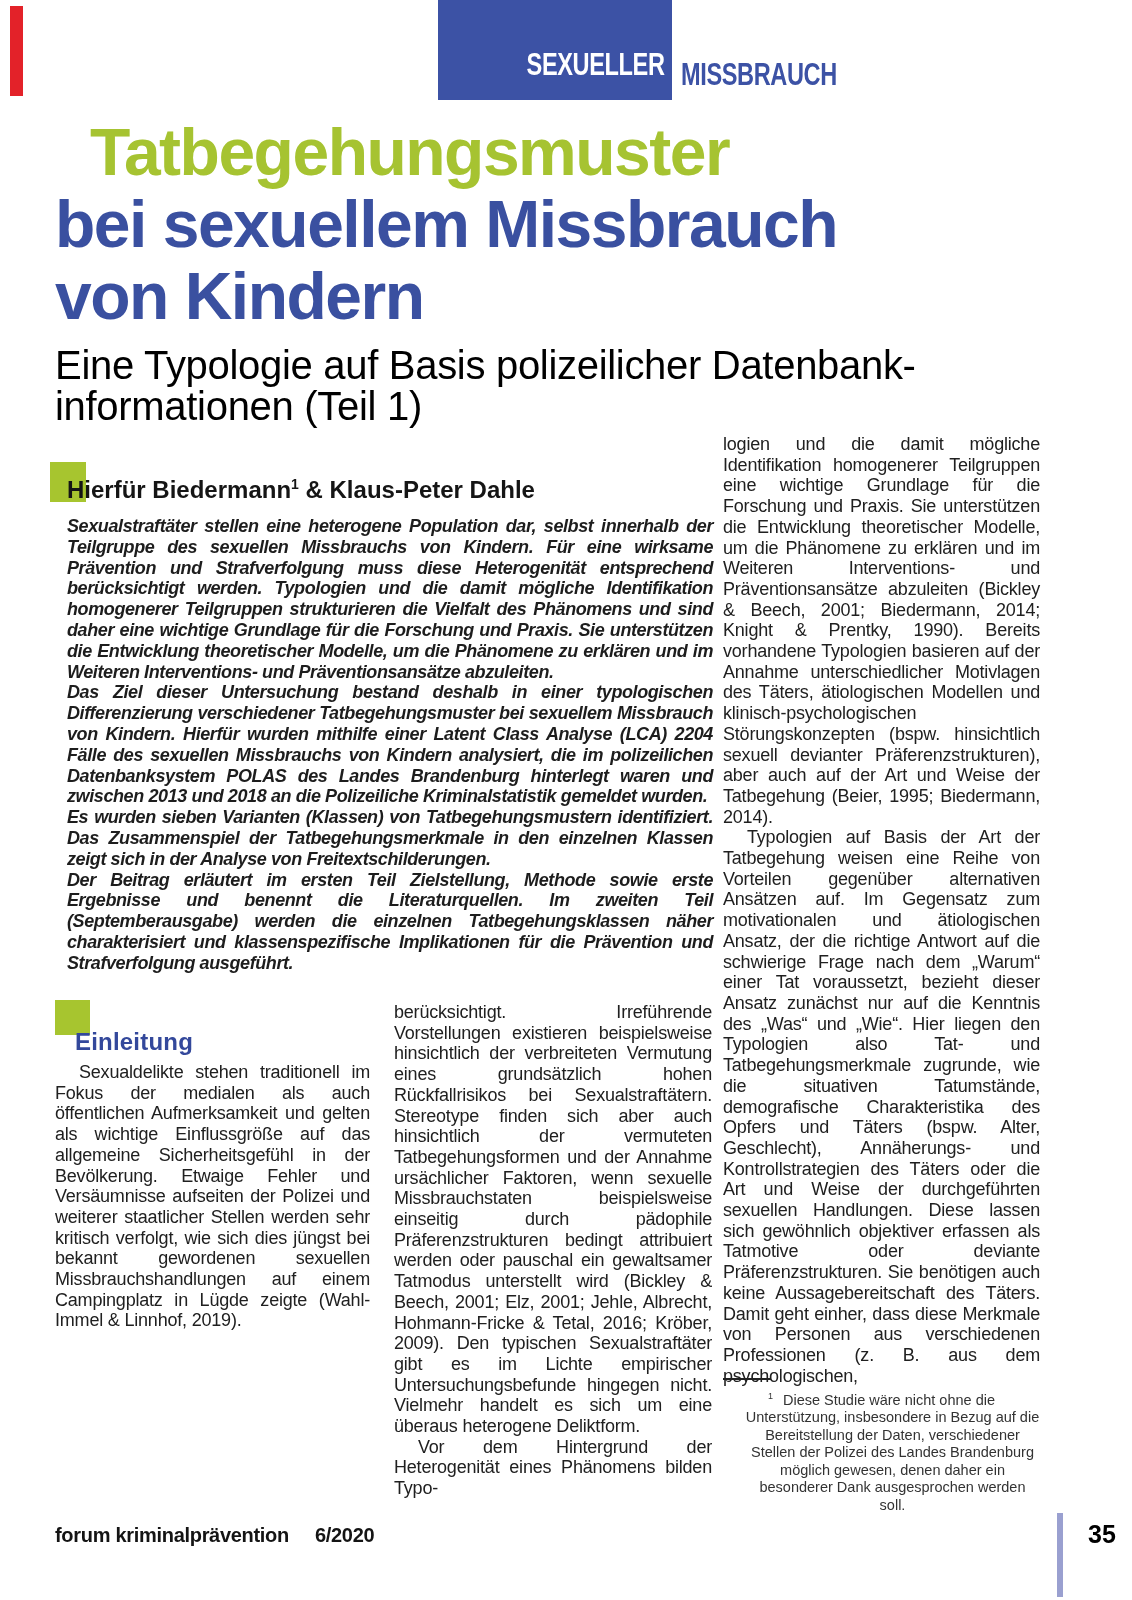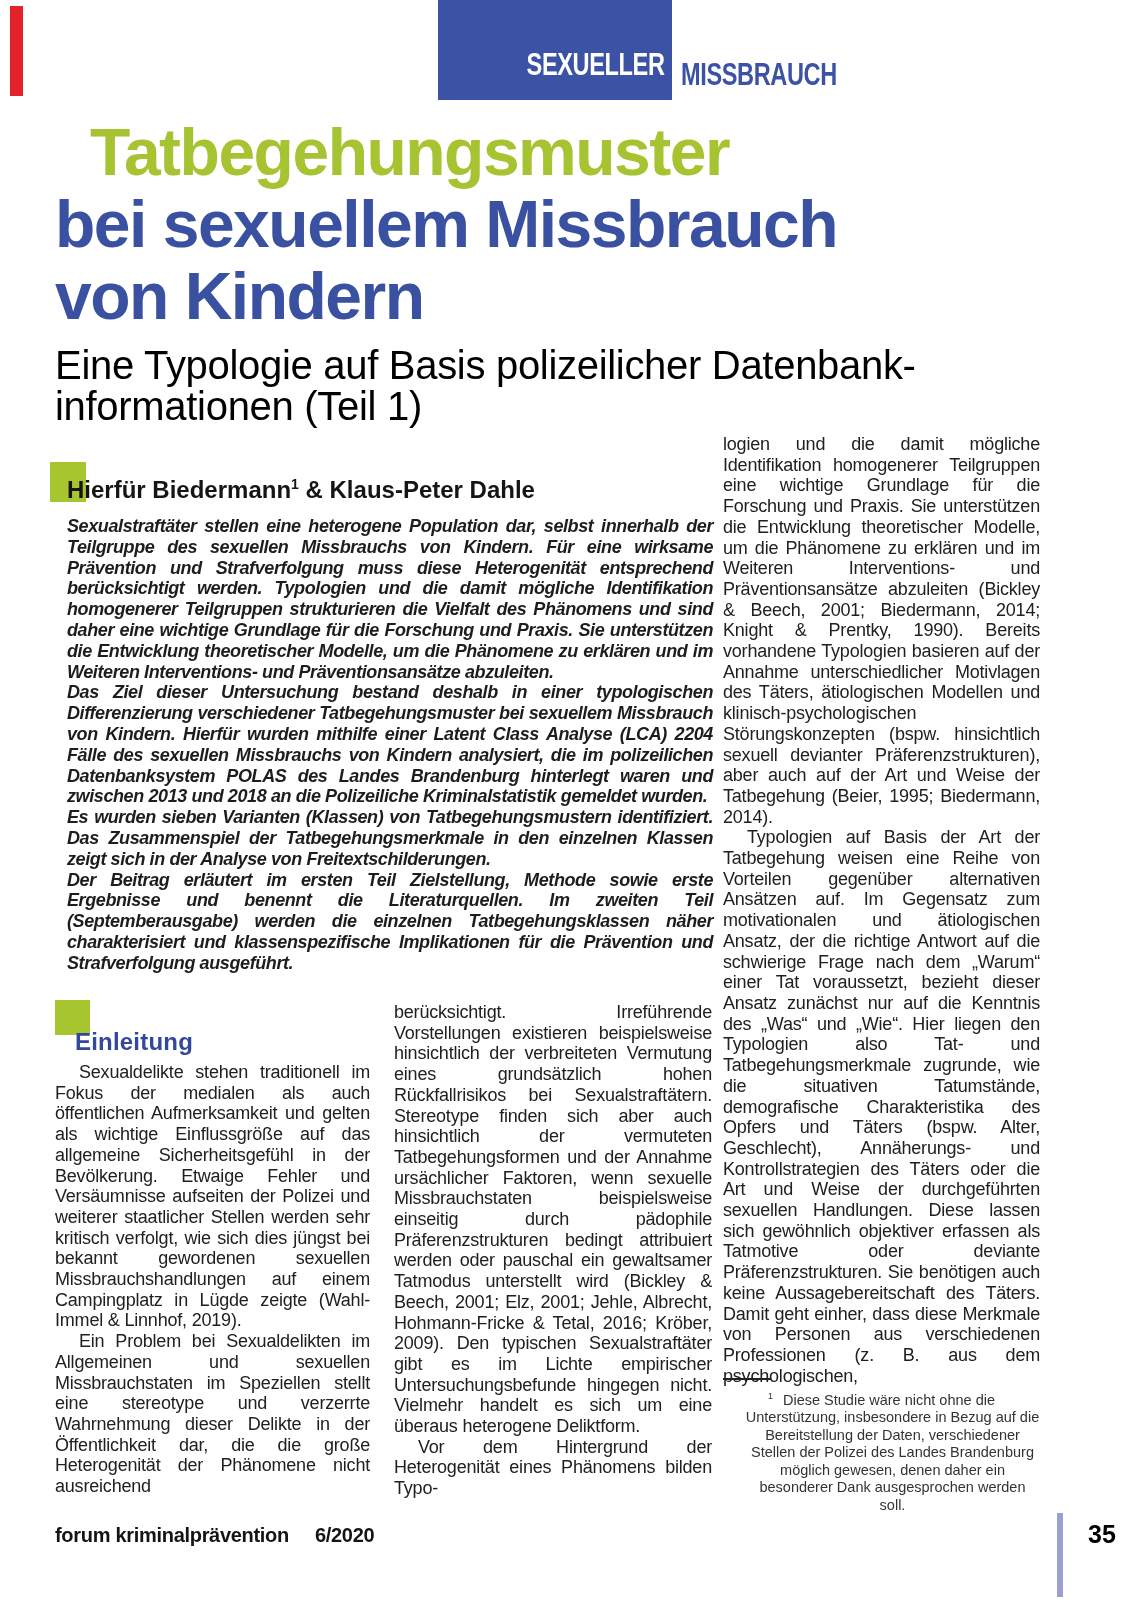--- a/index.html
+++ b/index.html
@@ -143,21 +143,20 @@
     <p>Das Ziel dieser Untersuchung bestand deshalb in einer typologischen Differenzierung verschiedener Tatbegehungsmuster bei sexuellem Missbrauch von Kindern. Hierfür wurden mithilfe einer Latent Class Analyse (LCA) 2204 Fälle des sexuellen Missbrauchs von Kindern analysiert, die im polizeilichen Datenbanksystem POLAS des Landes Brandenburg hinterlegt waren und zwischen 2013 und 2018 an die Polizeiliche Kriminalstatistik gemeldet wurden.</p>
     <p>Es wurden sieben Varianten (Klassen) von Tatbegehungsmustern identifiziert. Das Zusammenspiel der Tatbegehungsmerkmale in den einzelnen Klassen zeigt sich in der Analyse von Freitextschilderungen.</p>
     <p>Der Beitrag erläutert im ersten Teil Zielstellung, Methode sowie erste Ergebnisse und benennt die Literaturquellen. Im zweiten Teil (Septemberausgabe) werden die einzelnen Tatbegehungsklassen näher charakterisiert und klassenspezifische Implikationen für die Prävention und Strafverfolgung ausgeführt.</p>
   </div>
 
   <div class="green-square sq-intro"></div>
   <div class="section-heading">Einleitung</div>
 
   <div class="bodycol col1">
     <p class="indent">Sexualdelikte stehen traditionell im Fokus der medialen als auch öffentlichen Aufmerksamkeit und gelten als wichtige Einflussgröße auf das allgemeine Sicherheitsgefühl in der Bevölkerung. Etwaige Fehler und Versäumnisse aufseiten der Polizei und weiterer staatlicher Stellen werden sehr kritisch verfolgt, wie sich dies jüngst bei bekannt gewordenen sexuellen Missbrauchshandlungen auf einem Campingplatz in Lügde zeigte (Wahl-Immel &amp; Linnhof, 2019).</p>
-    <p class="indent">Ein Problem bei Sexualdelikten im Allgemeinen und sexuellen Missbrauchstaten im Speziellen stellt eine stereotype und verzerrte Wahrnehmung dieser Delikte in der Öffentlichkeit dar, die die große Heterogenität der Phänomene nicht ausreichend</p>
   </div>
 
   <div class="bodycol col2">
     <p>berücksichtigt. Irreführende Vorstellungen existieren beispielsweise hinsichtlich der verbreiteten Vermutung eines grundsätzlich hohen Rückfallrisikos bei Sexualstraftätern. Stereotype finden sich aber auch hinsichtlich der vermuteten Tatbegehungsformen und der Annahme ursächlicher Faktoren, wenn sexuelle Missbrauchstaten beispielsweise einseitig durch pädophile Präferenzstrukturen bedingt attribuiert werden oder pauschal ein gewaltsamer Tatmodus unterstellt wird (Bickley &amp; Beech, 2001; Elz, 2001; Jehle, Albrecht, Hohmann-Fricke &amp; Tetal, 2016; Kröber, 2009). Den typischen Sexualstraftäter gibt es im Lichte empirischer Untersuchungsbefunde hingegen nicht. Vielmehr handelt es sich um eine überaus heterogene Deliktform.</p>
     <p class="indent">Vor dem Hintergrund der Heterogenität eines Phänomens bilden Typo-</p>
   </div>
 
   <div class="bodycol col3">
     <p>logien und die damit mögliche Identifikation homogenerer Teilgruppen eine wichtige Grundlage für die Forschung und Praxis. Sie unterstützen die Entwicklung theoretischer Modelle, um die Phänomene zu erklären und im Weiteren Interventions- und Präventionsansätze abzuleiten (Bickley &amp; Beech, 2001; Biedermann, 2014; Knight &amp; Prentky, 1990). Bereits vorhandene Typologien basieren auf der Annahme unterschiedlicher Motivlagen des Täters, ätiologischen Modellen und klinisch-psychologischen Störungskonzepten (bspw. hinsichtlich sexuell devianter Präferenzstrukturen), aber auch auf der Art und Weise der Tatbegehung (Beier, 1995; Biedermann, 2014).</p>
     <p class="indent">Typologien auf Basis der Art der Tatbegehung weisen eine Reihe von Vorteilen gegenüber alternativen Ansätzen auf. Im Gegensatz zum motivationalen und ätiologischen Ansatz, der die richtige Antwort auf die schwierige Frage nach dem „Warum“ einer Tat voraussetzt, bezieht dieser Ansatz zunächst nur auf die Kenntnis des „Was“ und „Wie“. Hier liegen den Typologien also Tat- und Tatbegehungsmerkmale zugrunde, wie die situativen Tatumstände, demografische Charakteristika des Opfers und Täters (bspw. Alter, Geschlecht), Annäherungs- und Kontrollstrategien des Täters oder die Art und Weise der durchgeführten sexuellen Handlungen. Diese lassen sich gewöhnlich objektiver erfassen als Tatmotive oder deviante Präferenzstrukturen. Sie benötigen auch keine Aussagebereitschaft des Täters. Damit geht einher, dass diese Merkmale von Personen aus verschiedenen Professionen (z. B. aus dem psychologischen,</p>

